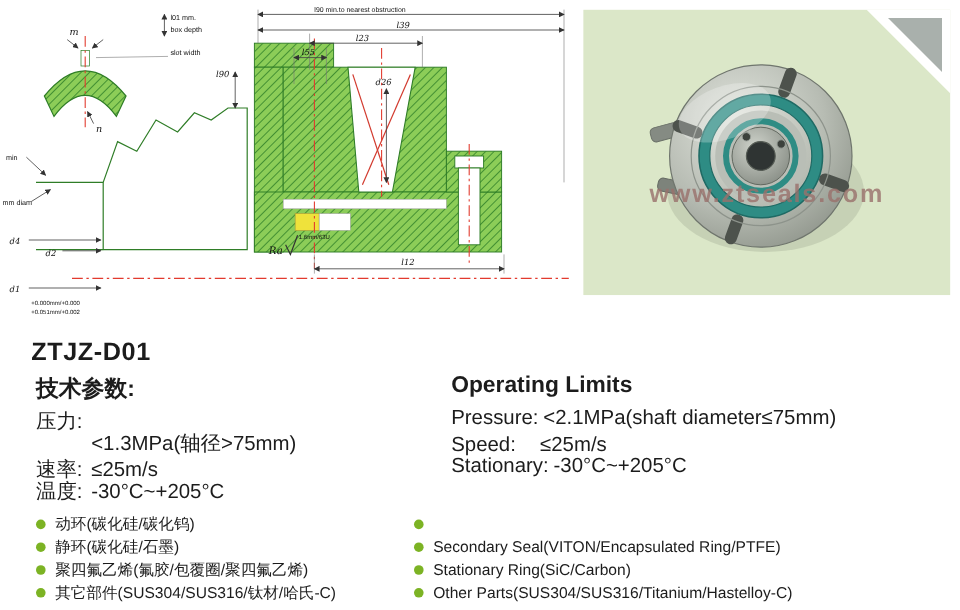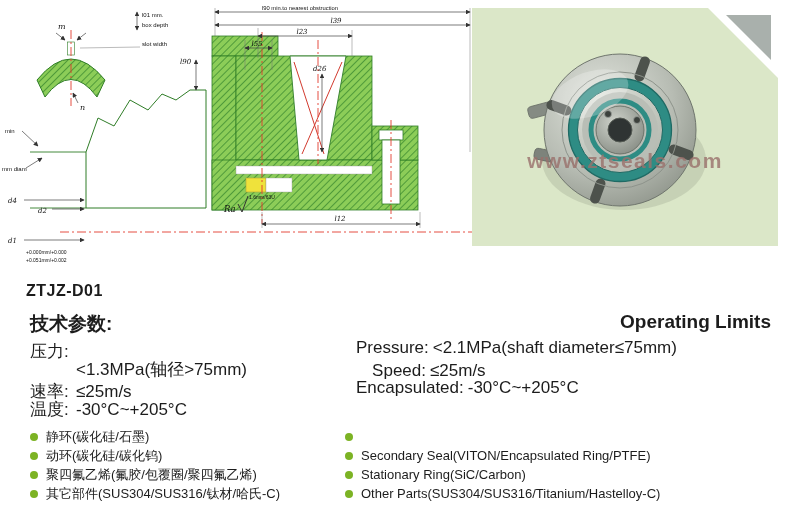--- a/index.html
+++ b/index.html
@@ -2,25 +2,25 @@
 <html><head>
 <meta charset="utf-8">
 <style>
   html,body{margin:0;padding:0;}
   body{
     width:800px;height:508px;background:#ffffff;position:relative;overflow:hidden;
     font-family:"Liberation Sans", sans-serif;color:#1c1c1c;
   }
   .abs{position:absolute;}
   #drawing-wrap{left:0;top:0;width:482px;height:292px;}
-  #photo-wrap{left:472px;top:8px;width:306px;height:238px;}
-  #page-title{left:26px;top:282px;font-size:16px;font-weight:bold;letter-spacing:.5px;}
+  #photo-wrap{left:486px;top:8px;width:306px;height:238px;}
+  #page-title{left:26px;top:282px;font-size:21px;font-weight:bold;letter-spacing:.5px;}
   .spec-col{position:absolute;top:311px;}
   #spec-cn{left:30px;width:330px;}
-  #spec-en{left:356px;width:415px;text-align:right;}
+  #spec-en{left:376px;width:415px;}
   .spec-heading{font-weight:bold;font-size:19px;margin:0 0 6px 0;}
   .spec-row{display:flex;font-size:17px;line-height:17.5px;}
   .spec-row .lab{flex:0 0 auto;}
   #spec-cn .lab{min-width:46px;}
   #spec-en .lab{min-width:70px;padding-right:4px;}
   .gap-above{margin-top:5px;}
   .mat-col{position:absolute;top:427px;}
   #mat-cn{left:30px;}
   #mat-en{left:345px;}
   .mat-row{display:flex;align-items:center;font-size:13px;height:19px;}
@@ -233,36 +233,36 @@
       <span class="val">&lt;2.1MPa(shaft diameter≤75mm)</span>
     </div>
     <div class="spec-row">
       <span class="lab"></span>
     </div>
     <div class="spec-row gap-above">
       <span class="lab">Speed:</span>
       <span class="val">≤25m/s</span>
     </div>
     <div class="spec-row">
-      <span class="lab">Encapsulated:</span>
+      <span class="lab">Stationary:</span>
       <span class="val">-30°C~+205°C</span>
     </div>
   </div>
 
   <div class="mat-col" id="mat-cn">
     <div class="mat-row">
       <span class="bullet"></span>
+      <span>动环(碳化硅/碳化钨)</span>
+    </div>
+    <div class="mat-row">
+      <span class="bullet"></span>
       <span>静环(碳化硅/石墨)</span>
     </div>
     <div class="mat-row">
       <span class="bullet"></span>
-      <span>动环(碳化硅/碳化钨)</span>
-    </div>
-    <div class="mat-row">
-      <span class="bullet"></span>
       <span>聚四氟乙烯(氟胶/包覆圈/聚四氟乙烯)</span>
     </div>
     <div class="mat-row">
       <span class="bullet"></span>
       <span>其它部件(SUS304/SUS316/钛材/哈氏-C)</span>
     </div>
   </div>
 
   <div class="mat-col" id="mat-en">
     <div class="mat-row">

